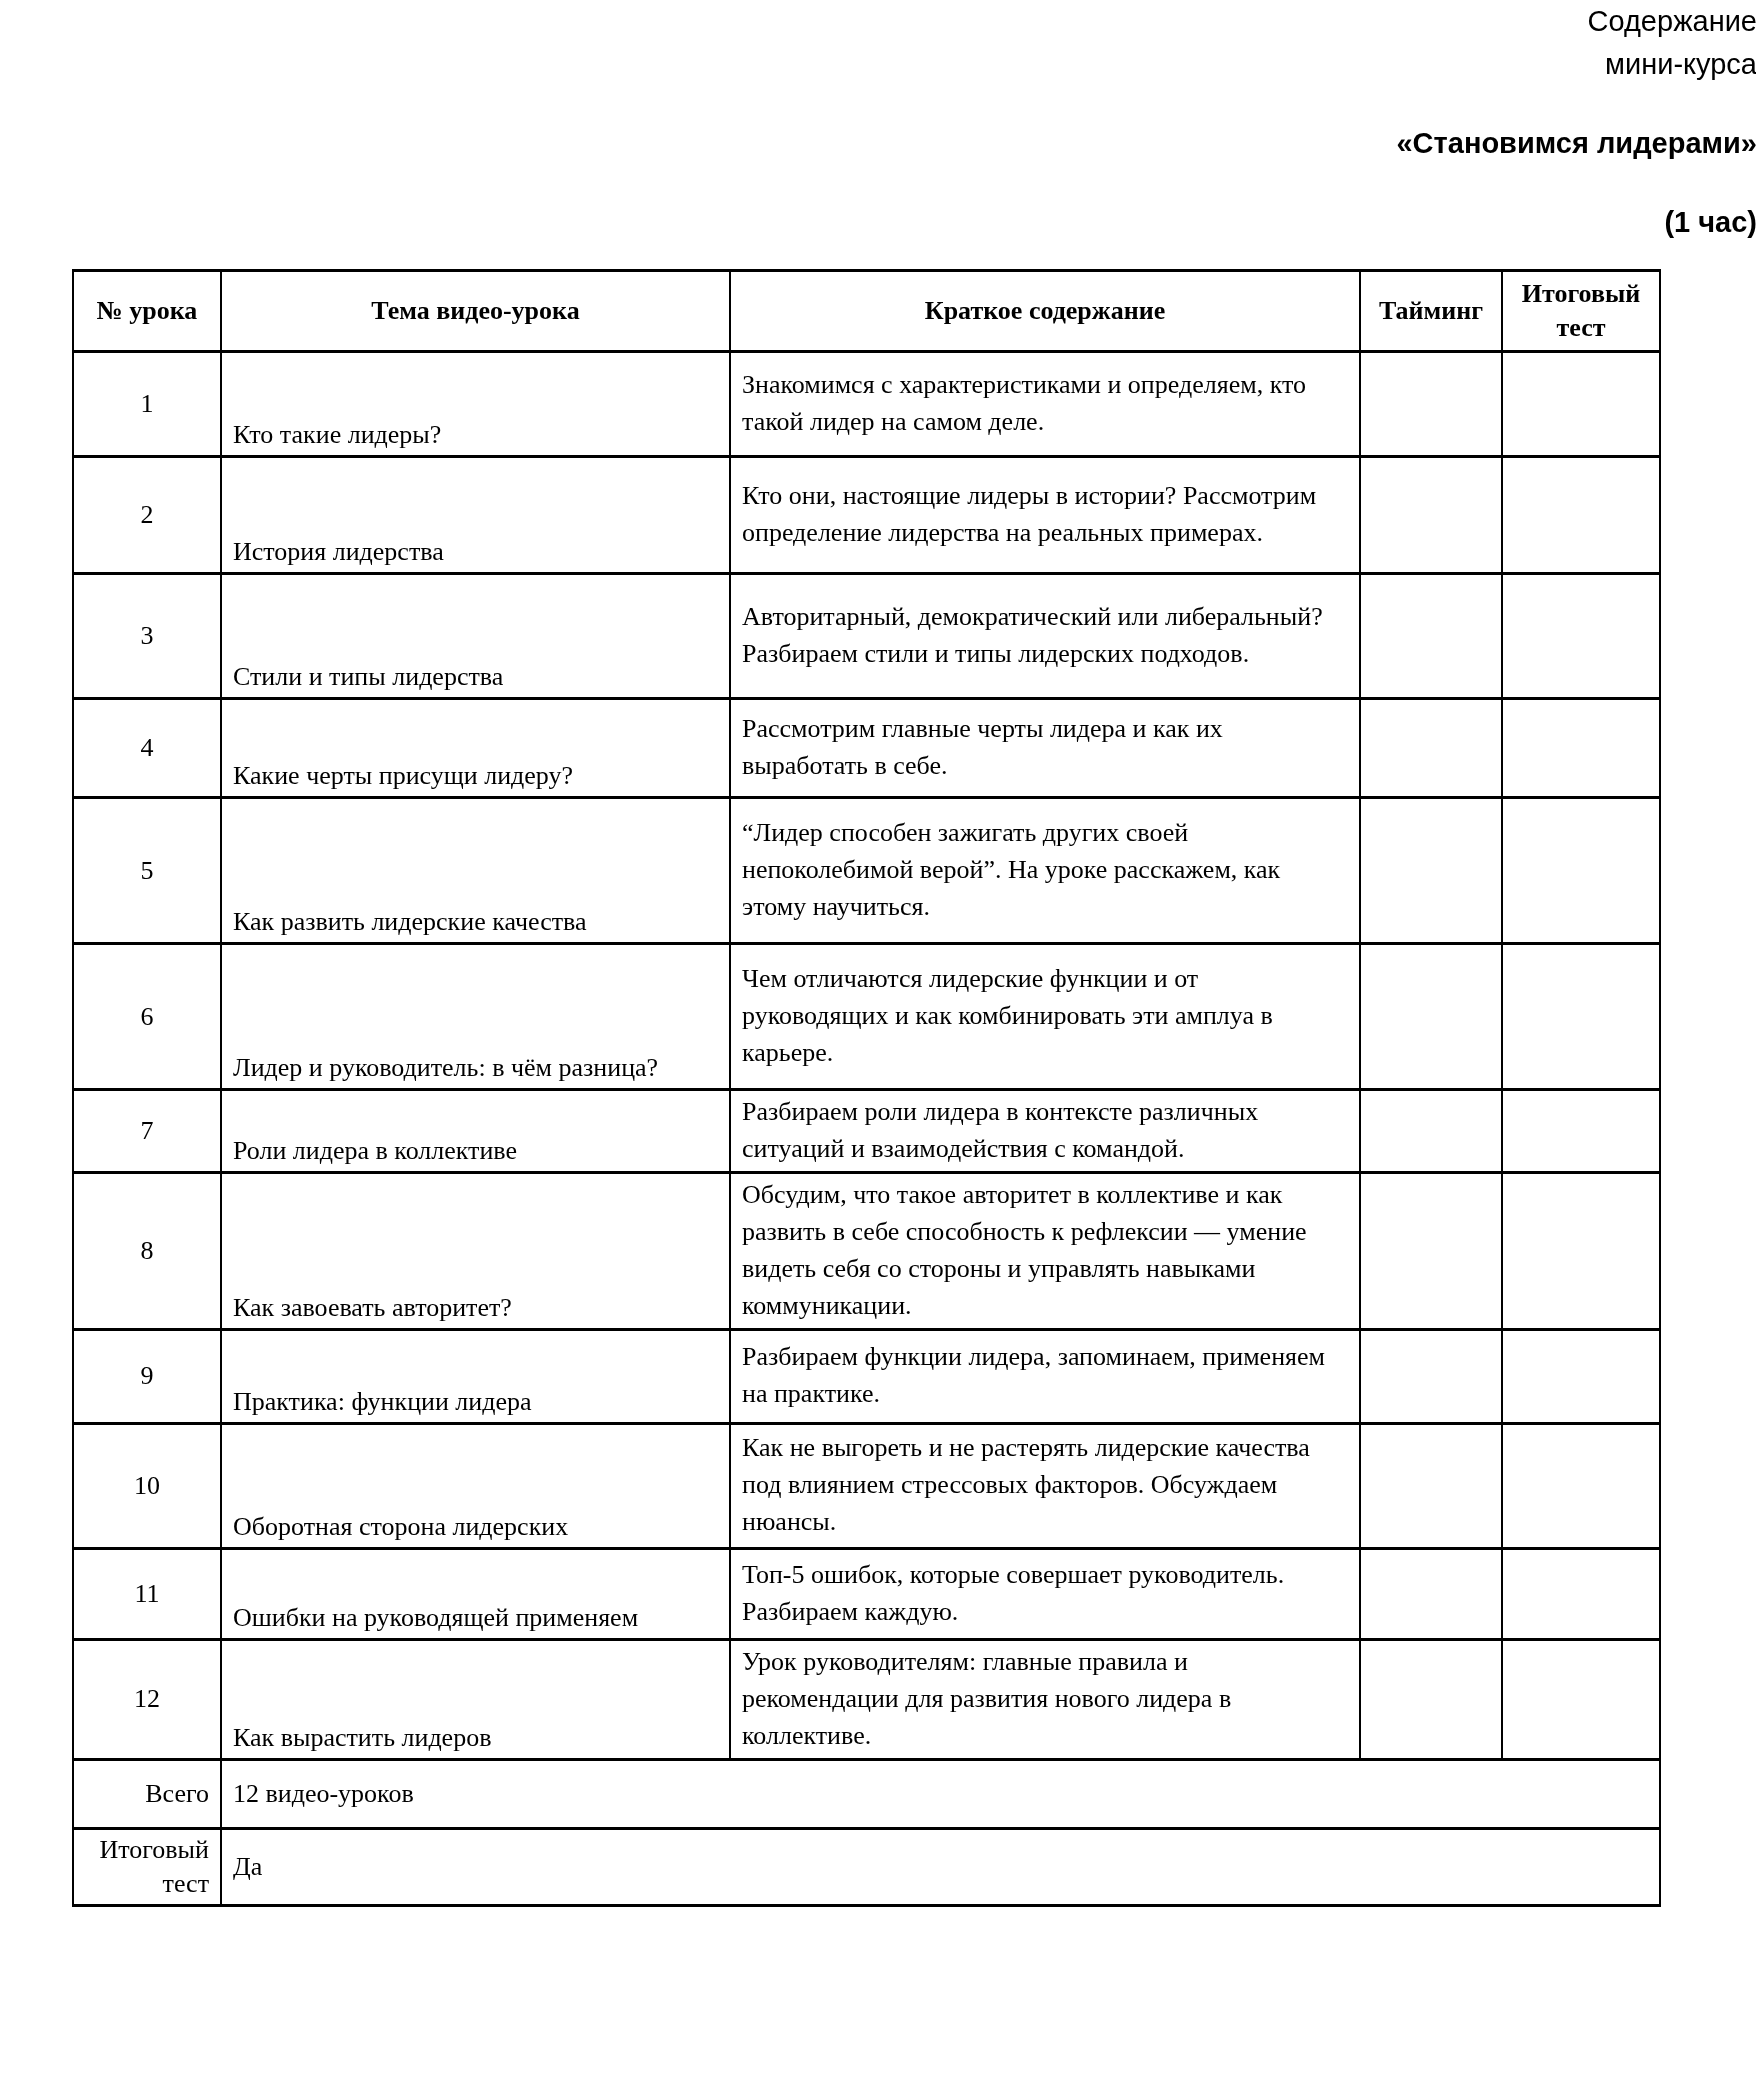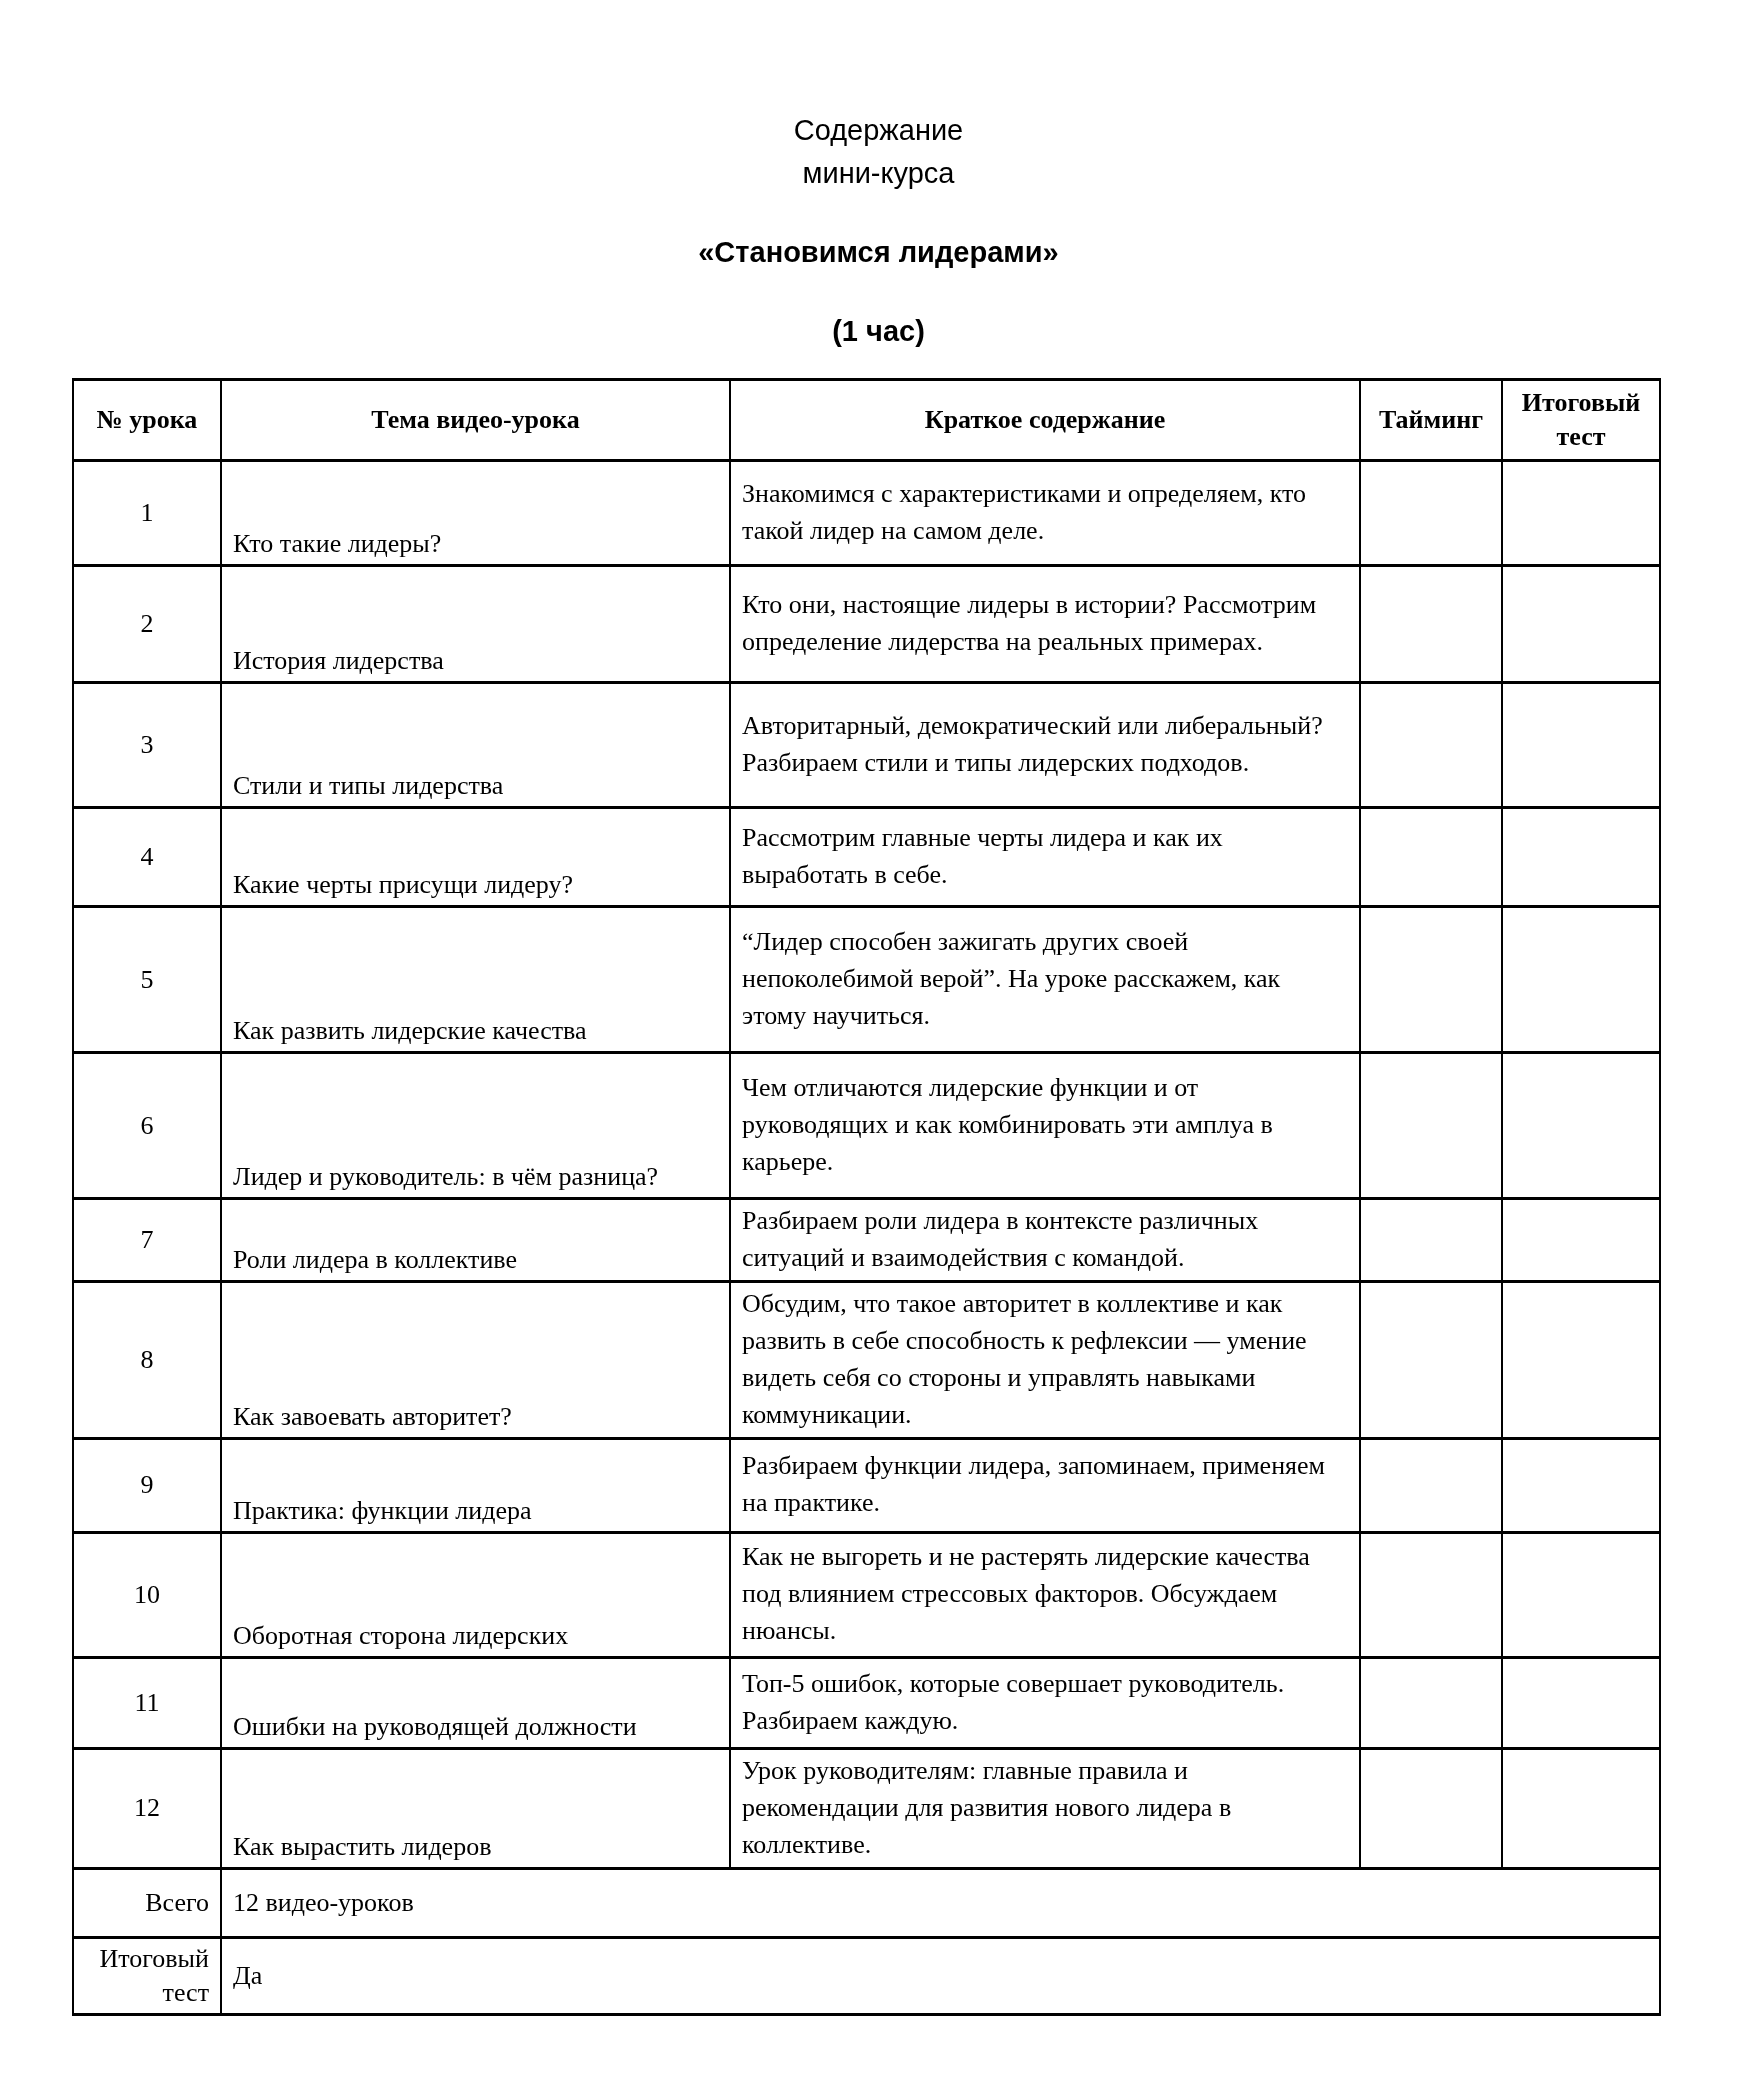--- a/index.html
+++ b/index.html
@@ -8,22 +8,21 @@
     background: #ffffff;
   }
   body {
     width: 1757px;
     height: 2087px;
     color: #000000;
     font-family: "Liberation Serif", serif;
     overflow: hidden;
   }
   .heading {
-    padding-top: 109px;
-    text-align: center;
+    text-align: right;
     font-family: "Liberation Sans", sans-serif;
     font-size: 29px;
     color: #000000;
   }
   .heading .line { line-height: 43px; }
   .heading .line.bold { font-weight: bold; margin-top: 36px; }
 
   table.contents {
     border-collapse: collapse;
     table-layout: fixed;
@@ -164,21 +163,21 @@
   </tr>
       <tr class="lesson-row" style="height: 125px;">
     <td class="col-num">10</td>
     <td class="col-theme">Оборотная сторона лидерских</td>
     <td class="col-content">Как не выгореть и не растерять лидерские качества под влиянием стрессовых факторов. Обсуждаем нюансы.</td>
     <td class="col-timing"></td>
     <td class="col-test"></td>
   </tr>
       <tr class="lesson-row" style="height: 91px;">
     <td class="col-num">11</td>
-    <td class="col-theme">Ошибки на руководящей должности</td>
+    <td class="col-theme">Ошибки на руководящей применяем</td>
     <td class="col-content">Топ-5 ошибок, которые совершает руководитель. Разбираем каждую.</td>
     <td class="col-timing"></td>
     <td class="col-test"></td>
   </tr>
       <tr class="lesson-row" style="height: 118px;">
     <td class="col-num">12</td>
     <td class="col-theme">Как вырастить лидеров</td>
     <td class="col-content">Урок руководителям: главные правила и рекомендации для развития нового лидера в коллективе.</td>
     <td class="col-timing"></td>
     <td class="col-test"></td>

